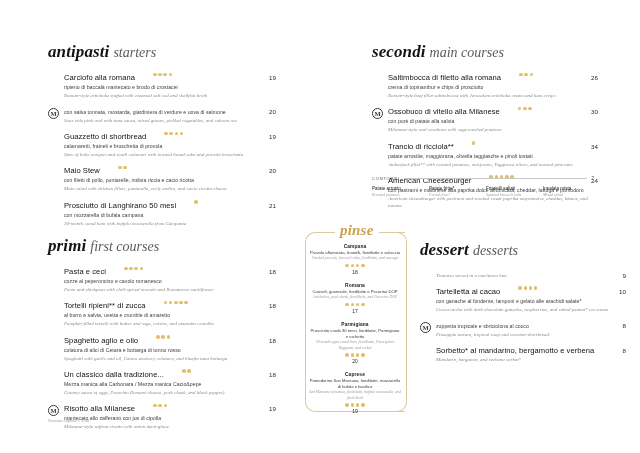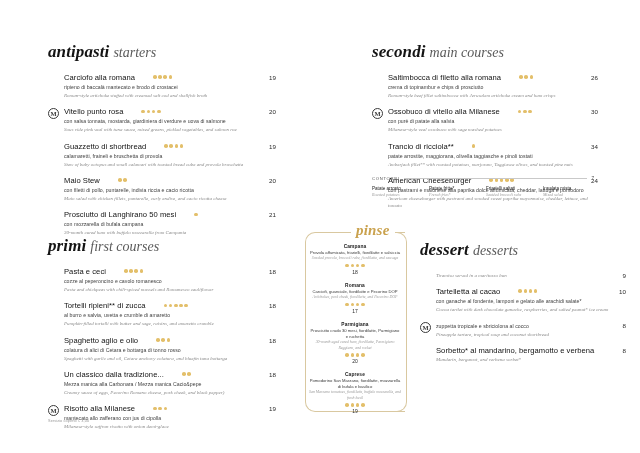--- a/index.html
+++ b/index.html
@@ -90,21 +90,21 @@
     font-weight: 700;
     line-height: 1;
     color: #3a3a3a;
   }
   .item-body {
     flex: 1;
     min-width: 0;
   }
   .dish-title-line {
     display: flex;
-    align-items: center;
+    align-items: flex-start;
     flex-wrap: wrap;
     gap: 18px;
   }
   .dish-name {
     font-size: 7.6px;
     font-weight: 400;
     color: #111;
     letter-spacing: 0.05px;
     line-height: 1.25;
   }
@@ -230,21 +230,20 @@
     top: 0px;
     background: #ffffff;
     padding: 0 5px;
     font-family: "Liberation Serif", serif;
     font-style: italic;
     font-weight: 700;
     font-size: 15px;
     color: #caa24e;
     z-index: 3;
     letter-spacing: 0.2px;
-    margin-left: 16px;
   }
   .pinse-list {
     position: absolute;
     left: 10px;
     top: 22px;
     width: 92px;
     text-align: center;
   }
   .pinse-item { margin-bottom: 8px; }
   .pinse-name {
@@ -315,29 +314,20 @@
             <div class="desc-it">ripieno di baccalà mantecato e brodo di crostacei</div>
             <div class="desc-en">Roman-style artichoke stuffed with creamed salt cod and shellfish broth</div>
           </div>
           <span class="price">19</span>
         </div>
         <div class="item">
           <span class="item-badge">
             <span class="mark"></span>
           </span>
           <div class="item-body">
-            <div class="dish-title-line">
-              <span class="dish-name">Vitello punto rosa</span>
-              <span class="allergens">
-                <span class="alg"></span>
-                <span class="alg"></span>
-                <span class="alg"></span>
-                <span class="alg"></span>
-              </span>
-            </div>
             <div class="desc-it">con salsa tonnata, mostarda, giardiniera di verdure e uova di salmone</div>
             <div class="desc-en">Sous vide pink veal with tuna sauce, mixed greens, pickled vegetables, and salmon roe</div>
           </div>
           <span class="price">20</span>
         </div>
         <div class="item">
           <span class="item-badge empty"></span>
           <div class="item-body">
             <div class="dish-title-line">
               <span class="dish-name">Guazzetto di shortbread</span>

